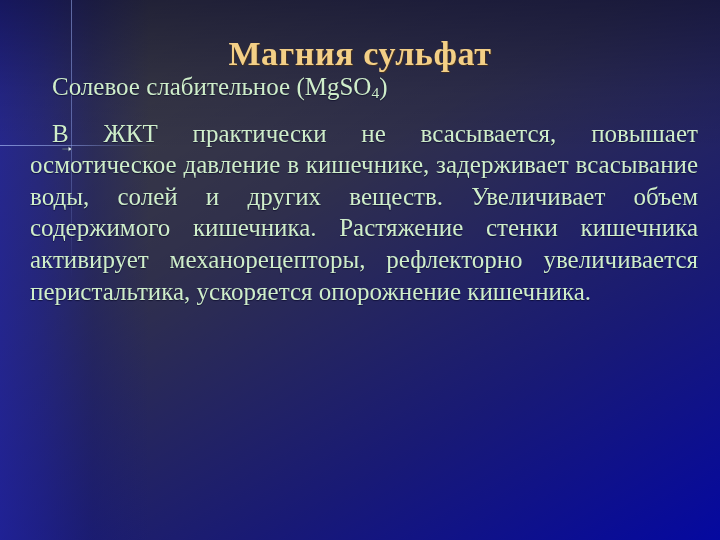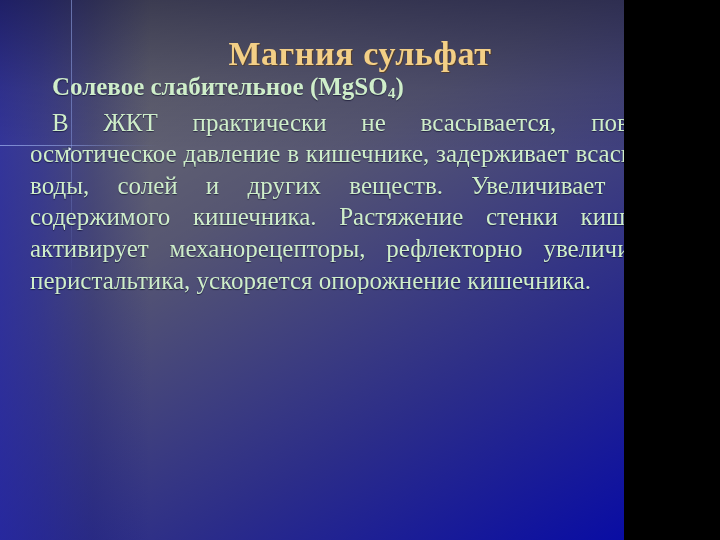--- a/index.html
+++ b/index.html
@@ -3,25 +3,25 @@
 <meta charset="utf-8">
 <title>Магния сульфат</title>
 <style>
   html, body {
     margin: 0;
     padding: 0;
     background: #000;
   }
   #slide {
     position: relative;
-    width: 624px;
+    width: 720px;
     height: 540px;
     overflow: hidden;
     
-    background-color: #737373;
+    background-color: #404040;
     font-family: "Liberation Serif", "DejaVu Serif", serif;
     -webkit-font-smoothing: antialiased;
   }
   
   #slide .bg-diag {
     position: absolute;
     inset: 0;
     background: linear-gradient(150deg,
         rgba(0,0,90,0.0)   0%,
         rgba(0,0,110,0.25) 38%,
@@ -106,21 +106,21 @@
   }
   .para {
     color: #cfeeca;
     font-size: 25px;
     line-height: 1.22;
     text-align: justify;
     text-indent: 22px;
     margin: 0 0 9px 0;
     text-shadow: 0 1px 1px rgba(0,0,30,0.55);
   }
-  .para.lead { margin-bottom: 4px; font-weight: bold; }
+  .para.lead { margin-bottom: 15px; }
   .para.tall { line-height: 1.265; }
   .para.full-end { text-align-last: left; }
 
   sub {
     font-size: 0.62em;
     vertical-align: -0.22em;
     line-height: 0;
   }
 </style>
 </head>

